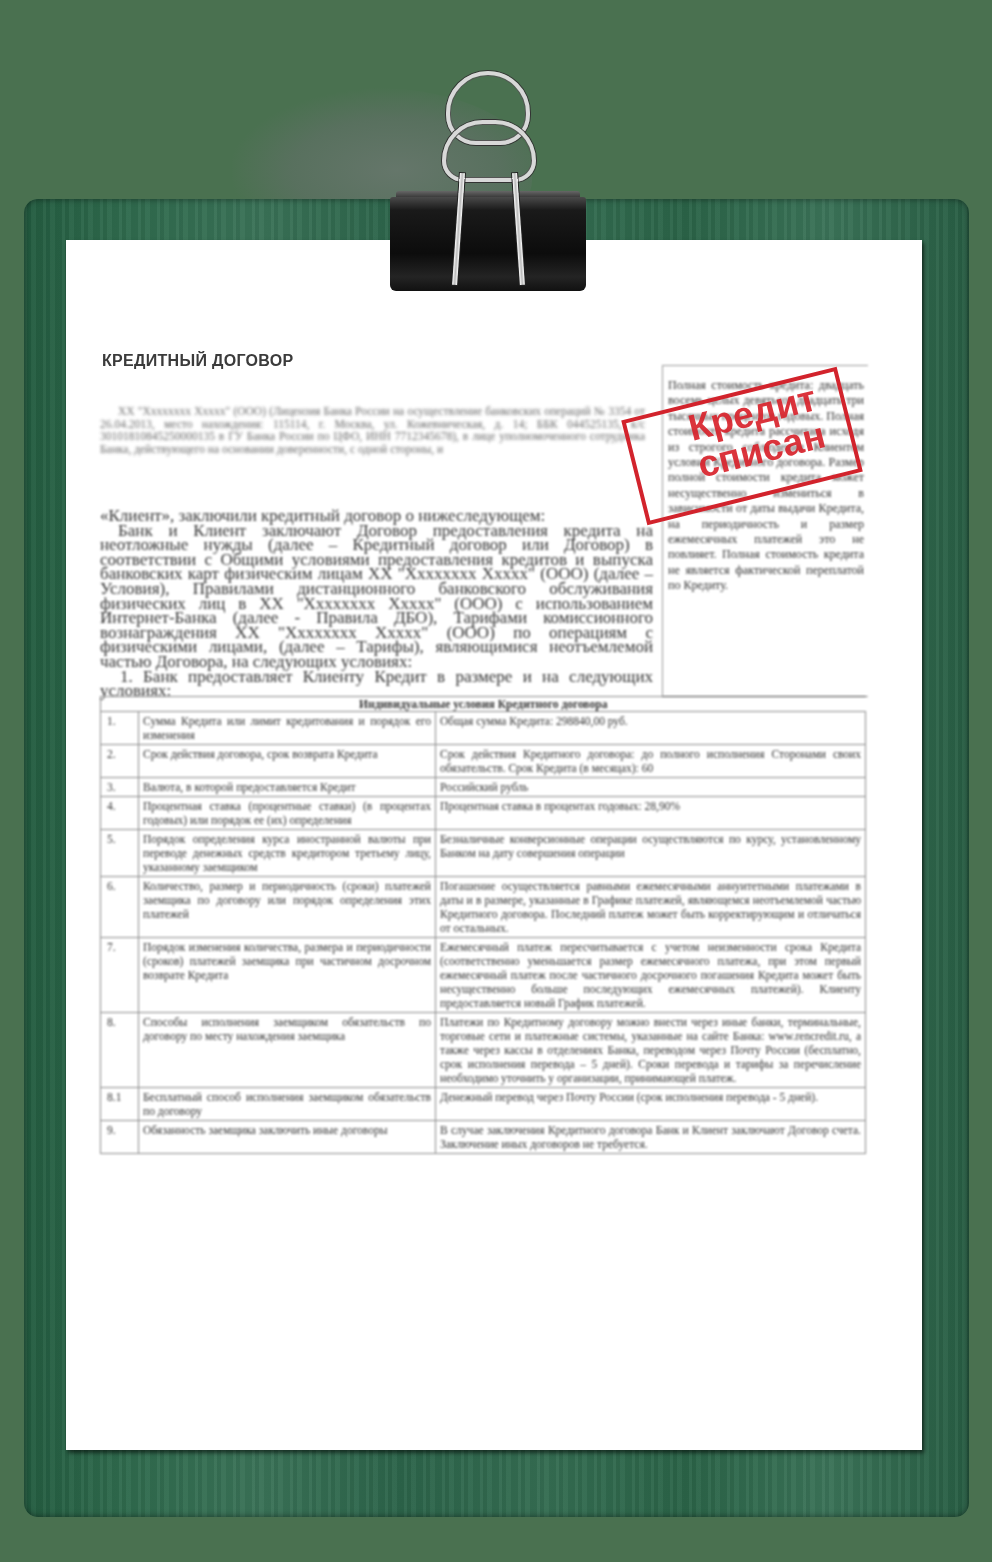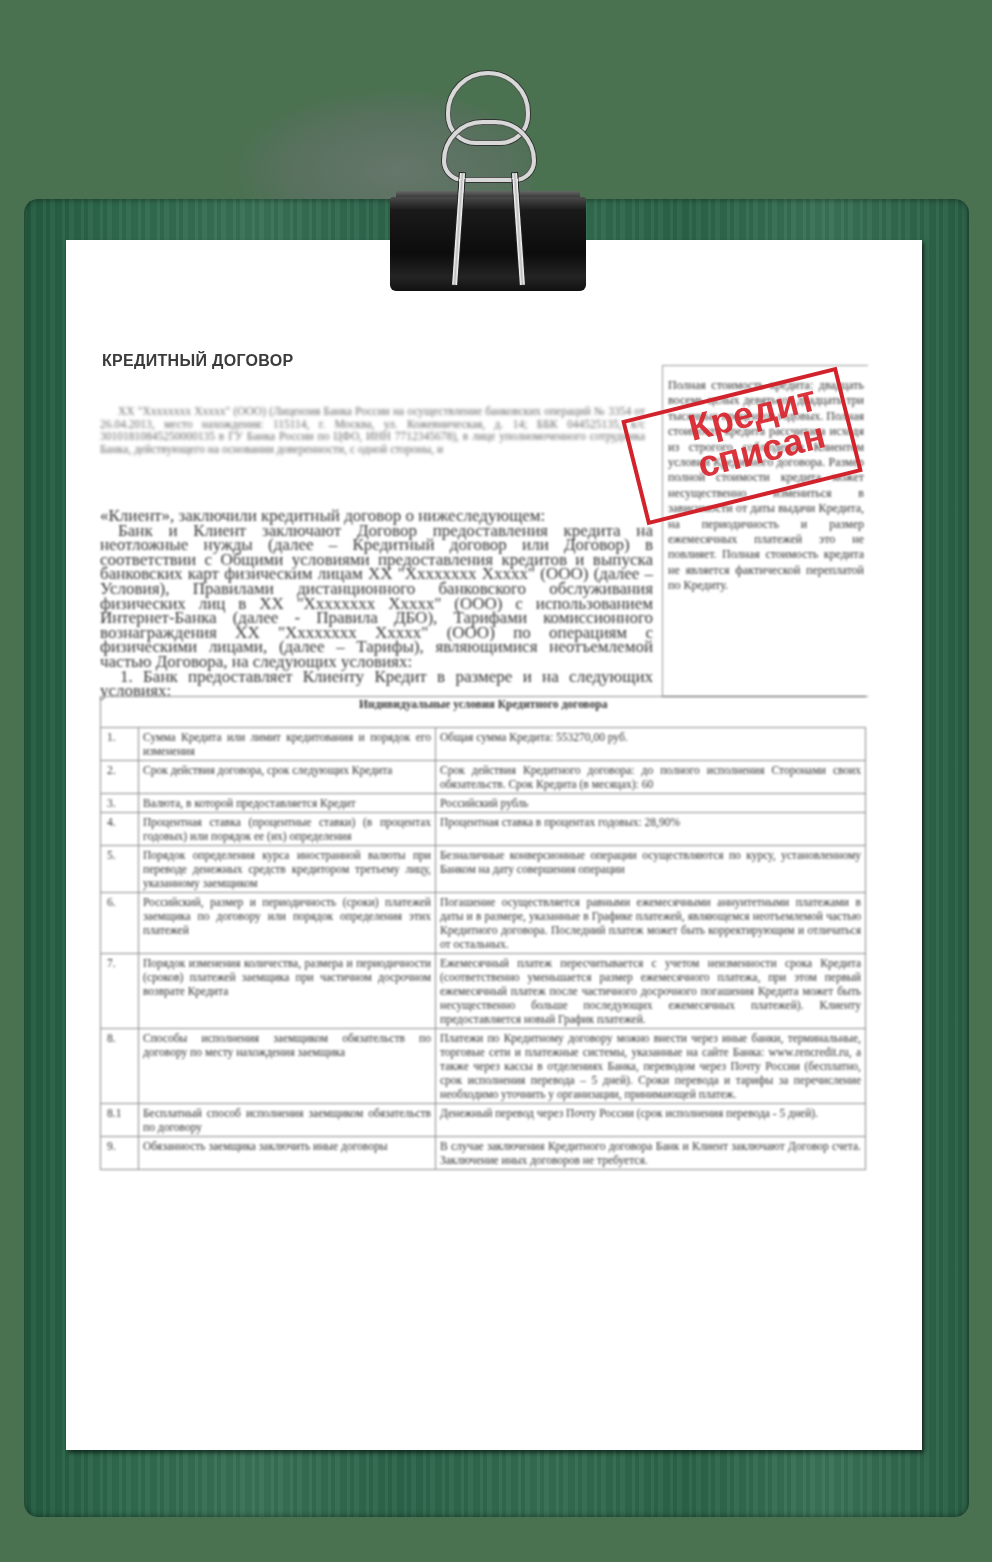--- a/index.html
+++ b/index.html
@@ -79,21 +79,21 @@
     position: absolute; left: 100px; top: 696px; width: 766px;
     border-collapse: collapse; font-size: 11.5px; line-height: 14px; color: #333;
     filter: blur(0.8px);
   }
   table.terms td, table.terms th {
     border: 1.5px solid #8a8a8a; vertical-align: top; padding: 2px 4px 2px 4px; text-align: justify;
   }
   table.terms th { font-weight: bold; text-align: center; }
   table.terms td.num { width: 38px; padding-left: 6px; text-align: left; }
   table.terms td.cond { width: 297px; }
-  table.terms tr.caption th { border-right: none; height: 31px; padding: 0; line-height: 14px; }
+  table.terms tr.caption th { border-right: none; height: 15px; padding: 0; line-height: 14px; }
   table.terms tr.head th { height: 34px; }
 </style>
 </head>
 <body>
 
 <div class="shadow-blob"></div>
 
 <div class="board"></div>
 
 <div class="paper"></div>
@@ -111,45 +111,45 @@
 <div class="side-box">Полная стоимость кредита: двадцать восемь целых девятьсот двадцать три тысячных процентов годовых. Полная стоимость кредита рассчитана исходя из строгого соблюдения Клиентом условий Кредитного договора. Размер полной стоимости кредита может несущественно измениться в зависимости от даты выдачи Кредита, на периодичность и размер ежемесячных платежей это не повлияет. Полная стоимость кредита не является фактической переплатой по Кредиту.</div>
 
 <table class="terms">
   <tbody>
       <tr class="caption">
     <th colspan="3">Индивидуальные условия Кредитного договора</th>
   </tr>
   <tr>
     <td class="num">1.</td>
     <td class="cond">Сумма Кредита или лимит кредитования и порядок его изменения</td>
-    <td>Общая сумма Кредита: 553270,00 руб.</td>
+    <td>Общая сумма Кредита: 298840,00 руб.</td>
   </tr>
   <tr>
     <td class="num">2.</td>
-    <td class="cond">Срок действия договора, срок следующих Кредита</td>
+    <td class="cond">Срок действия договора, срок возврата Кредита</td>
     <td>Срок действия Кредитного договора: до полного исполнения Сторонами своих обязательств. Срок Кредита (в месяцах): 60</td>
   </tr>
   <tr>
     <td class="num">3.</td>
     <td class="cond">Валюта, в которой предоставляется Кредит</td>
     <td>Российский рубль</td>
   </tr>
   <tr>
     <td class="num">4.</td>
     <td class="cond">Процентная ставка (процентные ставки) (в процентах годовых) или порядок ее (их) определения</td>
     <td>Процентная ставка в процентах годовых: 28,90%</td>
   </tr>
   <tr>
     <td class="num">5.</td>
     <td class="cond">Порядок определения курса иностранной валюты при переводе денежных средств кредитором третьему лицу, указанному заемщиком</td>
     <td>Безналичные конверсионные операции осуществляются по курсу, установленному Банком на дату совершения операции</td>
   </tr>
   <tr>
     <td class="num">6.</td>
-    <td class="cond">Российский, размер и периодичность (сроки) платежей заемщика по договору или порядок определения этих платежей</td>
+    <td class="cond">Количество, размер и периодичность (сроки) платежей заемщика по договору или порядок определения этих платежей</td>
     <td>Погашение осуществляется равными ежемесячными аннуитетными платежами в даты и в размере, указанные в Графике платежей, являющемся неотъемлемой частью Кредитного договора. Последний платеж может быть корректирующим и отличаться от остальных.</td>
   </tr>
   <tr>
     <td class="num">7.</td>
     <td class="cond">Порядок изменения количества, размера и периодичности (сроков) платежей заемщика при частичном досрочном возврате Кредита</td>
     <td>Ежемесячный платеж пересчитывается с учетом неизменности срока Кредита (соответственно уменьшается размер ежемесячного платежа, при этом первый ежемесячный платеж после частичного досрочного погашения Кредита может быть несущественно больше последующих ежемесячных платежей). Клиенту предоставляется новый График платежей.</td>
   </tr>
   <tr>
     <td class="num">8.</td>
     <td class="cond">Способы исполнения заемщиком обязательств по договору по месту нахождения заемщика</td>

